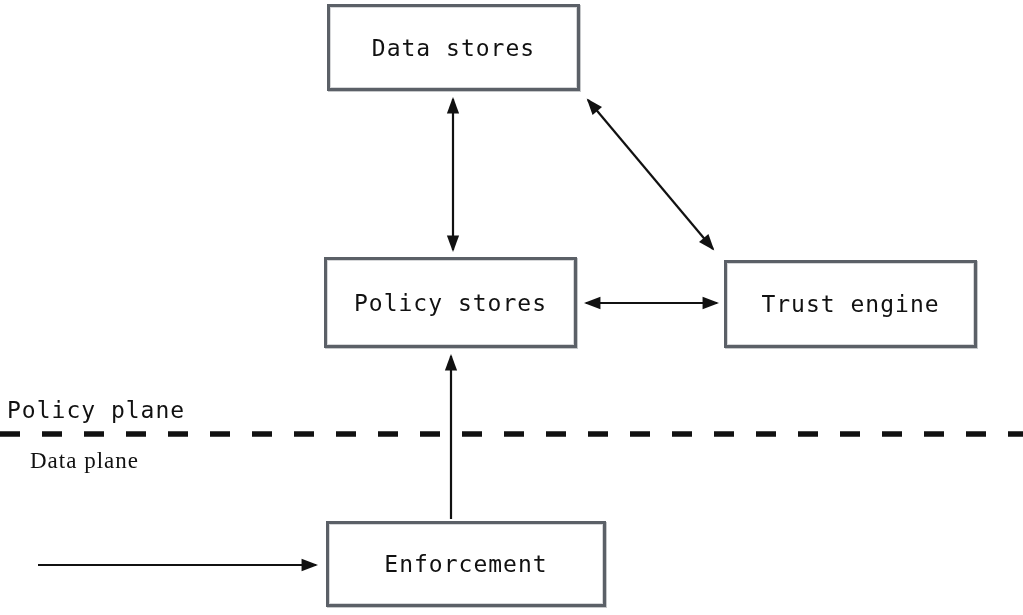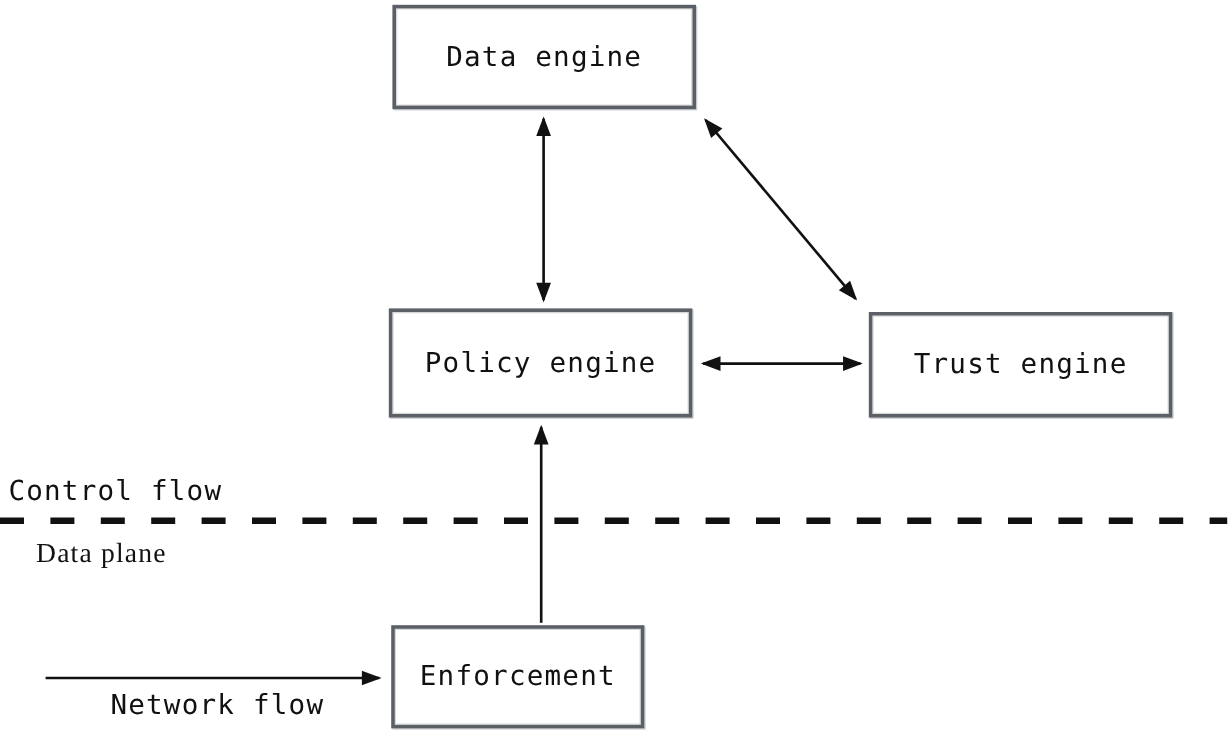--- a/index.html
+++ b/index.html
@@ -35,21 +35,21 @@
   }
   .node-label {
     font-size: 23px;
     letter-spacing: 1px;
     white-space: nowrap;
     color: #111111;
   }
   .node-data-stores   { left: 327px; top: 4px;   width: 253px; height: 87px; }
   .node-policy-engine { left: 324px; top: 257px; width: 253px; height: 91px; }
   .node-trust-engine  { left: 724px; top: 260px; width: 253px; height: 88px; text-align: center; }
-  .node-enforcement   { left: 326px; top: 521px; width: 211px; height: 86px; }
+  .node-enforcement   { left: 326px; top: 521px; width: 280px; height: 86px; }
   .plane-label {
     position: absolute;
     font-size: 23px;
     letter-spacing: 1px;
     white-space: nowrap;
     color: #111111;
   }
   .label-control-plane { left: 7px;  top: 397px; }
   .label-data-plane    { left: 30px; top: 448px; font-family: Liberation Serif, serif; }
   .label-network-flow  { left: 92px; top: 575px; }
@@ -73,34 +73,33 @@
     <line x1="588" y1="100" x2="713" y2="249" stroke="#111111" stroke-width="2.2" marker-start="url(#ah)" marker-end="url(#ah)"></line>
 
     <line x1="586" y1="303" x2="717" y2="303" stroke="#111111" stroke-width="2.2" marker-start="url(#ah)" marker-end="url(#ah)"></line>
 
     <line x1="451" y1="519" x2="451" y2="356" stroke="#111111" stroke-width="2.2" marker-end="url(#ah)"></line>
 
     <line x1="38" y1="565" x2="316" y2="565" stroke="#111111" stroke-width="2.2" marker-end="url(#ah)"></line>
   </svg>
 
   <div class="node node-data-stores">
-    <span class="node-label">Data engine</span>
+    <span class="node-label">Data stores</span>
   </div>
 
   <div class="node node-policy-engine">
-    <span class="node-label">Policy engine</span>
+    <span class="node-label">Policy stores</span>
   </div>
 
   <div class="node node-trust-engine">
     <span class="node-label">Trust engine</span>
   </div>
 
   <div class="node node-enforcement">
     <span class="node-label">Enforcement</span>
   </div>
 
-  <div class="plane-label label-control-plane">Control flow</div>
+  <div class="plane-label label-control-plane">Policy plane</div>
 
   <div class="plane-label label-data-plane">Data plane</div>
 
-  <div class="plane-label label-network-flow">Network flow</div>
 
 </div>
 
 </body></html>

